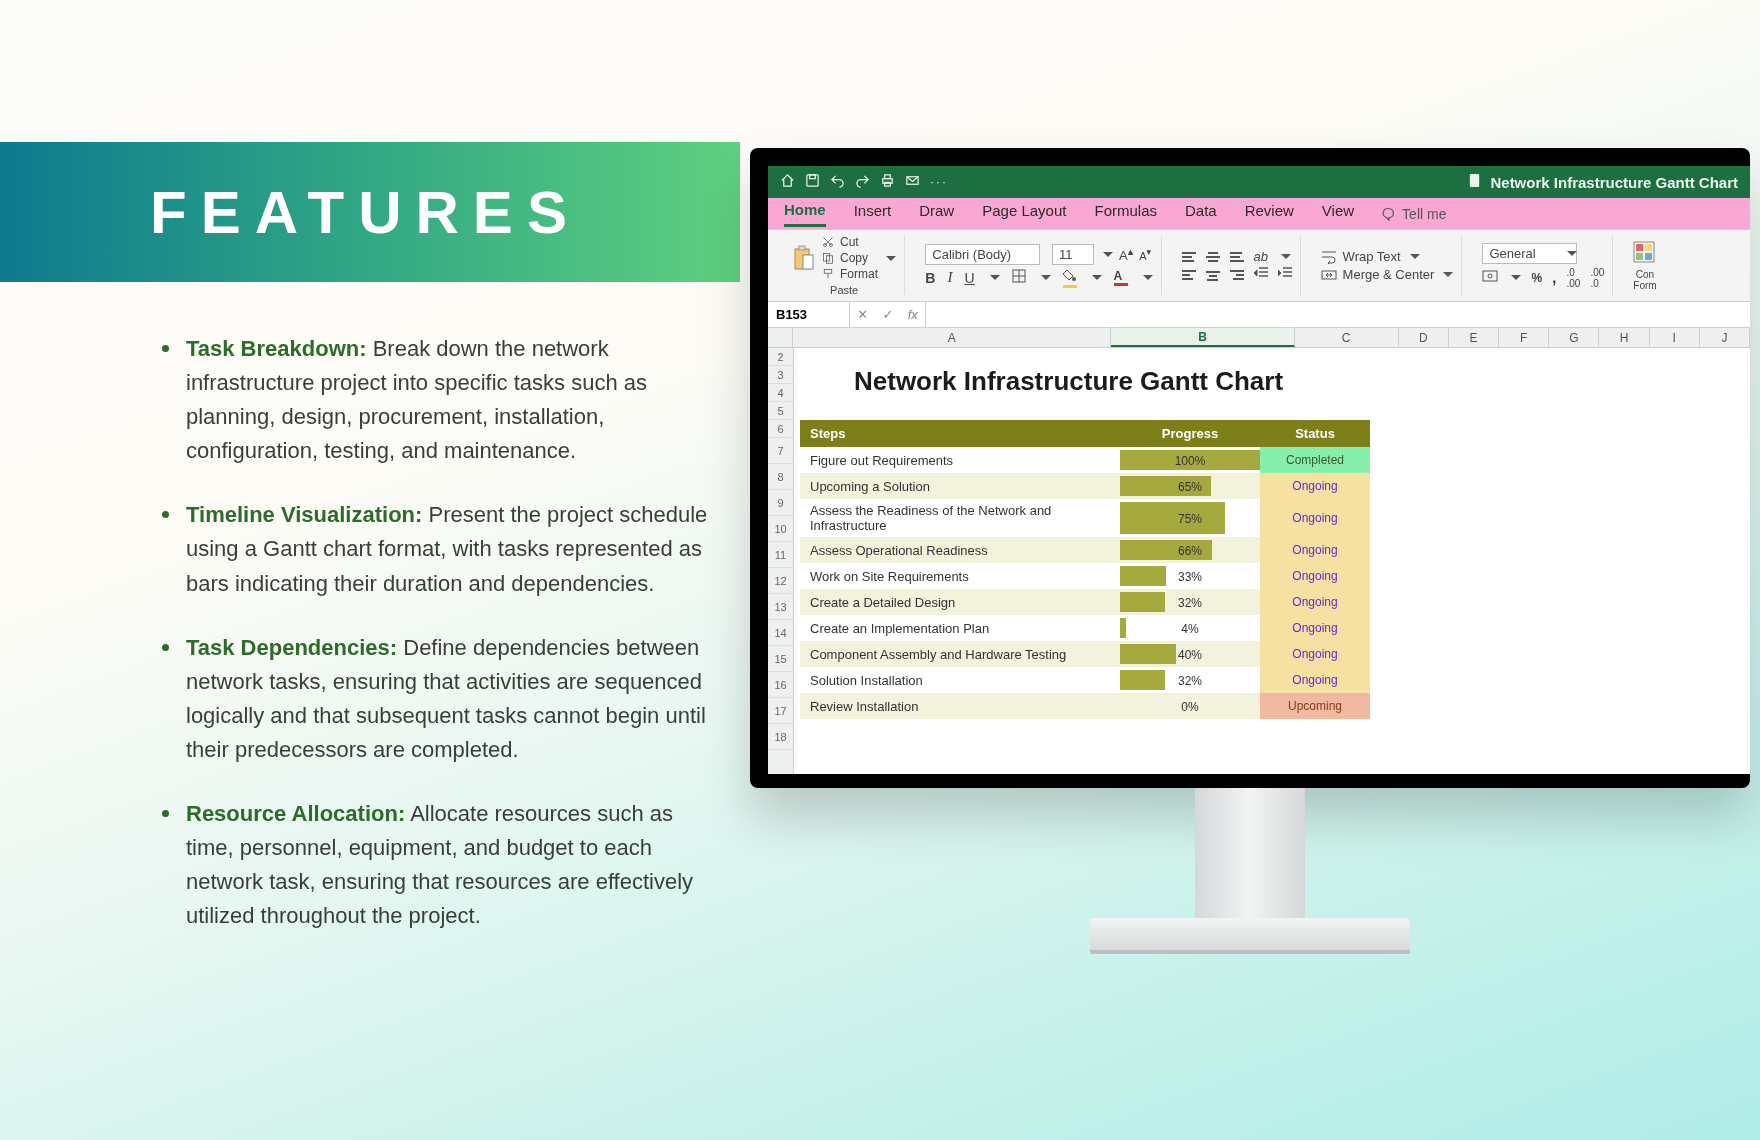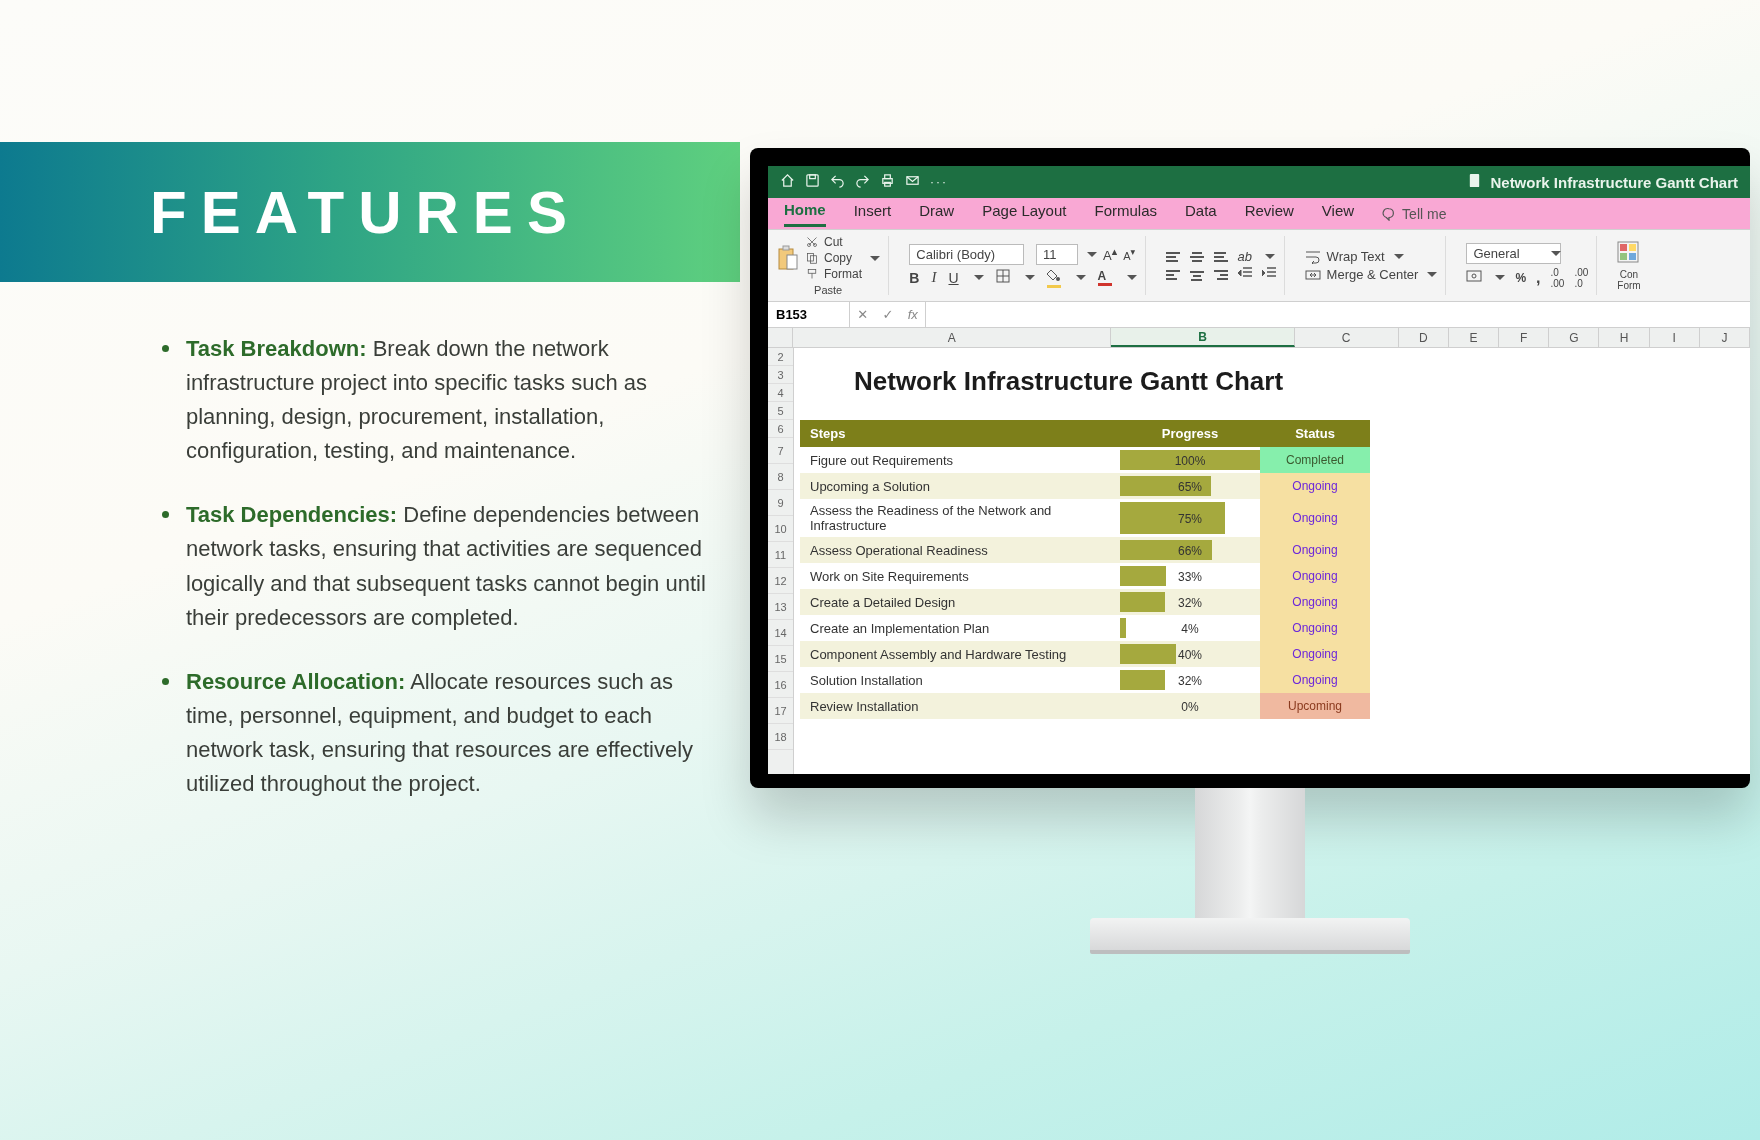--- a/index.html
+++ b/index.html
@@ -126,21 +126,21 @@
 .xl-tabs .tab.active { font-weight: 700; border-bottom: 3px solid #1d6f42; color: #1d6f42; }
 .xl-tabs .tellme { display: flex; align-items: center; gap: 6px; color: #555; font-size: 14px; }
 .xl-tabs svg { width: 14px; height: 14px; fill: none; stroke: #555; stroke-width: 1.4; }
 
 .xl-ribbon {
   height: 72px;
   background: #f4f4f4;
   border-bottom: 1px solid #cfcfcf;
   display: flex;
   align-items: stretch;
-  padding: 6px 0;
+  padding: 6px 16px;
   gap: 12px;
   font-size: 12px;
   color: #444;
 }
 .rgroup { display: flex; flex-direction: column; justify-content: center; padding: 0 8px; border-right: 1px solid #dcdcdc; gap: 3px; }
 .rgroup:last-child { border-right: none; }
 .rgroup .row { display: flex; align-items: center; gap: 6px; }
 .icon-box { width: 24px; height: 24px; display: inline-flex; align-items: center; justify-content: center; }
 .font-sel { border: 1px solid #bbb; padding: 2px 28px 2px 6px; font-size: 13px; background: #fff; position: relative; }
 .size-sel { border: 1px solid #bbb; padding: 2px 10px 2px 6px; font-size: 13px; background: #fff; width: 42px; }
@@ -208,20 +208,21 @@
 </head>
 <body>
 
 <div class="features-banner">
   <h1>FEATURES</h1>
 </div>
 
 <div class="feature-list">
   <ul id="feat-ul">
       <li><b>Task Breakdown:</b><span> Break down the network infrastructure project into specific tasks such as planning, design, procurement, installation, configuration, testing, and maintenance.</span></li>
+      <li><b>Timeline Visualization:</b><span> Present the project schedule using a Gantt chart format, with tasks represented as bars indicating their duration and dependencies.</span></li>
       <li><b>Task Dependencies:</b><span> Define dependencies between network tasks, ensuring that activities are sequenced logically and that subsequent tasks cannot begin until their predecessors are completed.</span></li>
       <li><b>Resource Allocation:</b><span> Allocate resources such as time, personnel, equipment, and budget to each network task, ensuring that resources are effectively utilized throughout the project.</span></li>
     </ul>
 </div>
 
 <div class="monitor">
   <div class="monitor-frame">
     <div class="monitor-screen">
 
       <div class="xl-titlebar">

